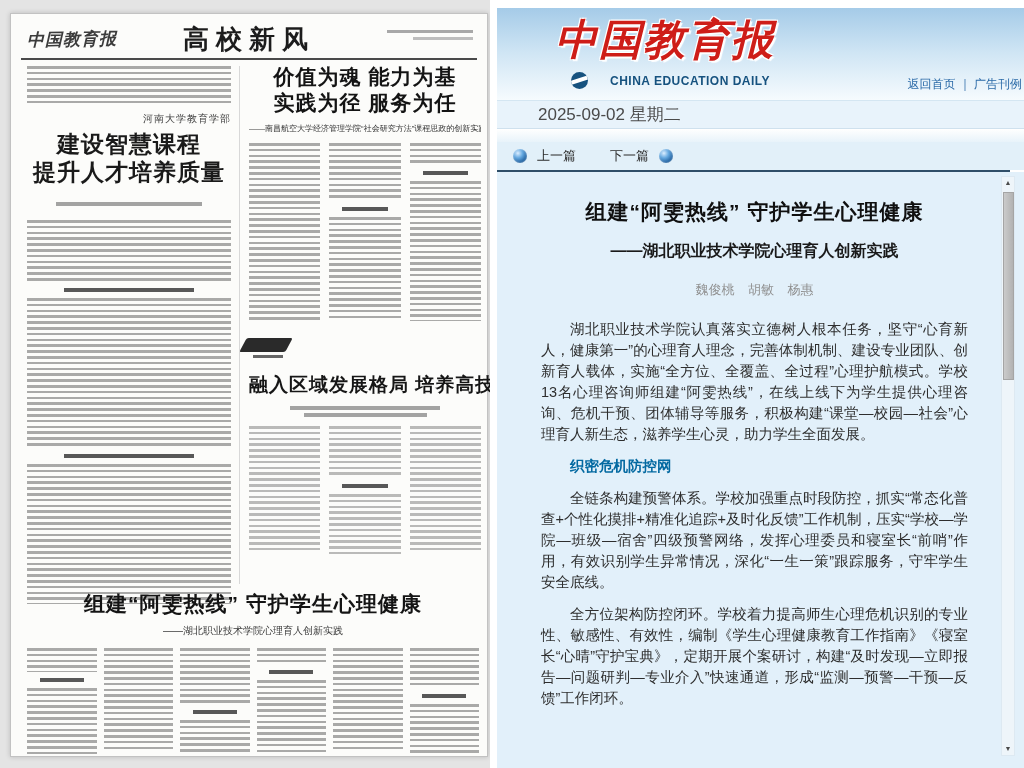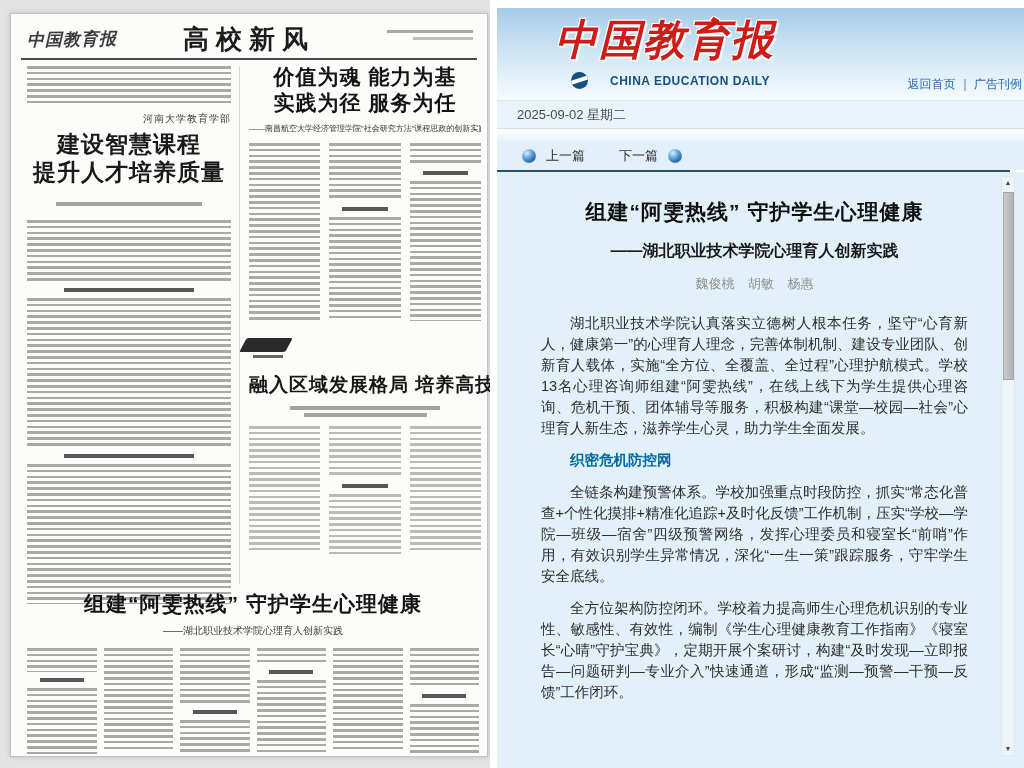--- a/index.html
+++ b/index.html
@@ -61,37 +61,37 @@
                 font-weight:bold; font-style:italic; font-size:42px; color:#ce1d18; letter-spacing:2px;
                 text-shadow:-1px -1px 0 #fff,1px -1px 0 #fff,-1px 1px 0 #fff,2px 2px 1px #fff; }
   .rp-logo-row{ position:absolute; left:74px; top:64px; display:flex; align-items:center; gap:22px; }
   .swoosh     { width:17px; height:17px; border-radius:50%; background:#16527f; position:relative; overflow:hidden; }
   .swoosh:before { content:""; position:absolute; left:-2px; top:6px; width:22px; height:4px; background:#fff; transform:rotate(-18deg); }
   .rp-logo-en { font-size:12px; font-weight:bold; color:#16527f; letter-spacing:.5px; }
   .rp-links   { position:absolute; right:2px; top:68px; font-size:12px; color:#2c6ba8; white-space:nowrap; }
   .rp-links span { cursor:pointer; }
   .rp-datebar { position:absolute; left:7px; top:100px; width:527px; height:29px; background:#e8f3fb;
                 border-top:1px solid #d4e6f2; border-bottom:1px solid #cfe1ee;
-                font-size:13px; color:#4a4a4a; line-height:28px; padding-left:20px; }
+                font-size:17px; color:#4a4a4a; line-height:28px; padding-left:41px; }
   .rp-strip   { position:absolute; left:7px; top:130px; width:527px; height:12px;
                 background:linear-gradient(180deg,#fdfefe,#e8f3fa); }
   .rp-nav     { position:absolute; left:7px; top:142px; width:527px; height:28px; background:#e2f0f9;
-                display:flex; align-items:center; gap:10px; padding-left:25px; }
+                display:flex; align-items:center; gap:10px; padding-left:16px; }
   .globe      { width:14px; height:14px; border-radius:50%;
                 background:radial-gradient(circle at 35% 30%, #dceeff 0%, #66a9e0 35%, #1f5f9e 72%, #123f6e 100%);
                 box-shadow:inset 0 0 2px rgba(255,255,255,.6); cursor:pointer; }
   .rp-nav .lbl { font-size:13px; color:#2b2b2b; cursor:pointer; }
   .rp-nav .gap { width:14px; }
   .rp-rule    { position:absolute; left:7px; top:170px; width:513px; height:2px; background:#2f4e68; }
   .rp-content { position:absolute; left:7px; top:172px; width:527px; height:596px; background:#e2f0fa; }
 
   .article    { padding:26px 56px 0 44px; }
   .a-title    { text-align:center; font-weight:bold; font-size:21px; color:#101010; letter-spacing:1px; }
   .a-subtitle { text-align:center; font-weight:bold; font-size:16px; color:#1a1a1a; margin-top:15px; }
-  .a-authors  { text-align:center; font-size:13px; color:#8f8f8f; margin-top:13px; word-spacing:10px; }
+  .a-authors  { text-align:center; font-size:13px; color:#8f8f8f; margin-top:19px; word-spacing:10px; }
   .a-body p   { font-size:14.5px; line-height:21px; color:#2e2e2e; text-align:justify;
                 text-indent:2em; margin-top:11px; }
   .a-body p.first { margin-top:20px; }
   .a-body .sec{ font-weight:bold; color:#0369a1; }
 
   
   .sbar   { position:absolute; right:9px; top:176px; width:14px; height:580px;
             background:#eef5fa; border:1px solid #dde9f2; }
   .sbar .up, .sbar .dn { position:absolute; left:0; width:12px; height:12px; text-align:center;
             font-size:7px; color:#4a4a4a; line-height:12px; cursor:pointer; }

